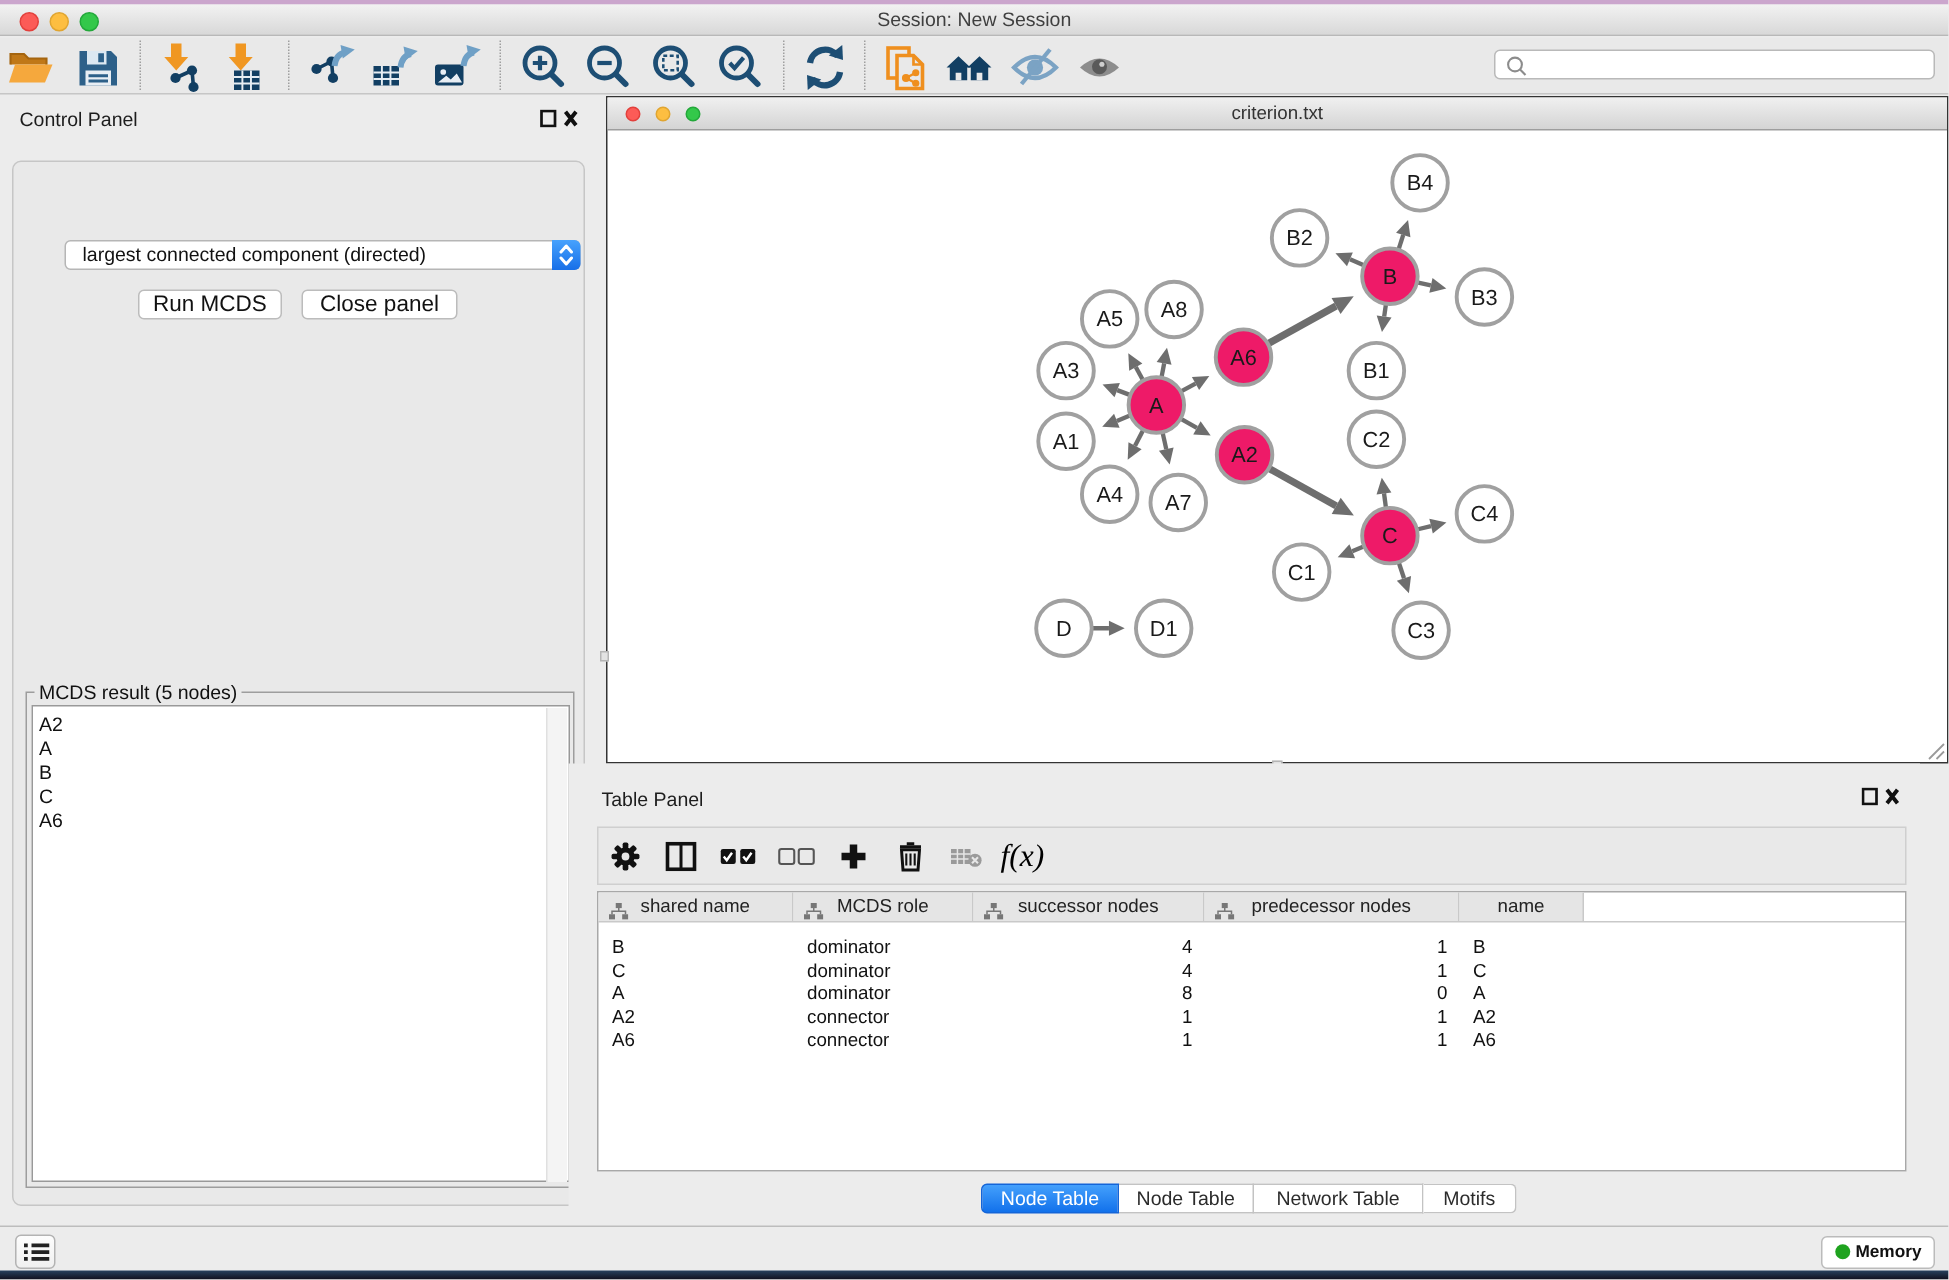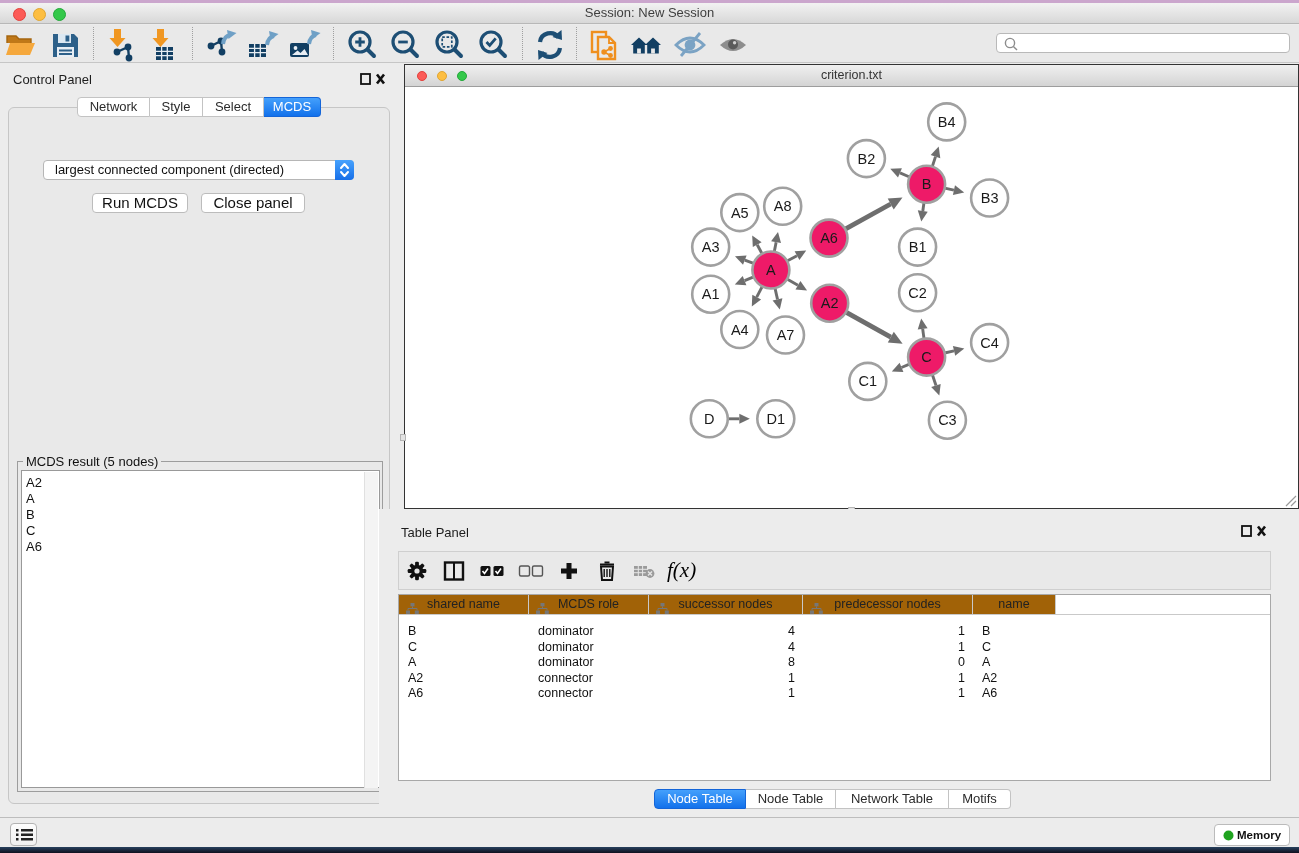--- a/index.html
+++ b/index.html
@@ -23,21 +23,21 @@
 #cp-box { position:absolute; left:8px; top:43px; width:382px; height:697px;
   background:#e9e9e9; border:1px solid #c6c6c6; border-radius:6px; }
 .seg { position:absolute; display:flex; font-size:13px; }
 .seg span { display:block; background:#fff; border:1px solid #c3c3c3; border-left:none;
   color:#2b2b2b; text-align:center; line-height:18px; height:20px; }
 .seg span:first-child { border-left:1px solid #c3c3c3; border-radius:4px 0 0 4px; }
 .seg span:last-child { border-radius:0 4px 4px 0; }
 .seg span.sel { background:linear-gradient(#44a0fc,#1271eb); border-color:#1465d8; color:#fff; }
 #cp-tabs { left:77px; top:33px; }
 #opt-label { position:absolute; left:0; top:72px; width:398px; text-align:center; font-size:13px; color:#111; }
-#combo { position:absolute; left:43px; top:96px; width:311px; height:20px; background:#fff;
+#combo { position:absolute; left:43px; top:96px; width:344px; height:20px; background:#fff;
   border:1px solid #b6b6b6; border-radius:4px; font-size:13px; line-height:18px; padding-left:11px; color:#111; }
 #combo-btn { position:absolute; right:-1px; top:-1px; width:19px; height:20px; border-radius:0 4px 4px 0;
   background:linear-gradient(#47a2fd,#176fe8); }
 .btn { position:absolute; height:20px; background:#fff; border:1px solid #bcbcbc; border-radius:4px;
   font-size:15px; text-align:center; line-height:18px; color:#111; }
 #fieldset { position:absolute; left:17px; top:397px; width:366px; height:331px; border:1px solid #9d9d9d; }
 #fs-legend { position:absolute; left:5px; top:-8px; background:#e9e9e9; padding:0 3px; font-size:13px; color:#111; }
 #fs-list { position:absolute; left:3px; top:8px; width:359px; height:318px; background:#fff; border:1px solid #999;
   font-size:13px; color:#111; padding:4px 0 0 4px; line-height:16px; }
 #fs-scroll { position:absolute; right:1px; top:1px; width:14px; height:316px; background:#f4f4f4; border-left:1px solid #e0e0e0; }
@@ -47,21 +47,21 @@
   background:linear-gradient(#f0f0f0,#d4d4d4); border-bottom:1px solid #9d9d9d; }
 .tl2 { position:absolute; top:6px; width:10px; height:10px; border-radius:50%; }
 #net-title { width:100%; text-align:center; font-size:12.5px; color:#333; line-height:21px; }
 
 #tpanel { left:379px; top:509px; width:901px; height:308px; background:#ececec; }
 #tp-title { position:absolute; left:22px; top:16px; font-size:13px; color:#1d1d1d; }
 #tp-toolbar { position:absolute; left:19px; top:42px; width:873px; height:39px;
   background:#e9e9e9; border:1px solid #cfcfcf; }
 #tbl { position:absolute; left:19px; top:85px; width:873px; height:187px; background:#fff; border:1px solid #a8a8a8; }
 .th { position:absolute; top:0; height:19px; border-right:1px solid #c9c9c9; font-size:12.5px; color:#222;
-  text-align:center; line-height:19px; background:#a16207; }
+  text-align:center; line-height:19px; background:#e5e5e5; }
 #tbl-hdr-line { position:absolute; left:0; top:19px; width:871px; height:1px; background:#c9c9c9; }
 .td { position:absolute; font-size:12.5px; color:#111; height:15px; line-height:15px; }
 #tp-tabs { left:275px; top:280px; }
 
 #statusbar { left:0; top:817px; width:1299px; height:30px; background:#ececec; border-top:1px solid #bdbdbd; }
 #list-btn { position:absolute; left:10px; top:5px; width:27px; height:23px; background:linear-gradient(#fdfdfd,#f0f0f0);
   border:1px solid #b3b3b3; border-radius:4px; }
 #mem-btn { position:absolute; right:9px; top:6px; width:76px; height:22px; background:#fff;
   border:1px solid #bbb; border-radius:4px; font-size:11.5px; color:#111; line-height:20px; text-align:center;font-weight:bold; }
 #bottomstrip { left:0; top:847px; width:1299px; height:6px; background:linear-gradient(#27415e,#10101e); }
@@ -189,26 +189,20 @@
       </svg>
     </div>
 </div>
 <div id="cpanel" class="abs">
   <div id="cp-title">Control Panel</div>
   <svg width="26" height="12" viewBox="0 0 26 12" style="position:absolute;right:12px;top:9px">
       <rect x="1" y="1" width="9" height="10" fill="none" stroke="#111" stroke-width="1.8"></rect>
       <path d="M17 1.5 L24 10.5 M24 1.5 L17 10.5" stroke="#111" stroke-width="2.6"></path>
     </svg>
   <div id="cp-box"></div>
-  <div class="seg" id="cp-tabs">
-    <span style="width:73px">Network</span>
-      <span style="width:53px">Style</span>
-      <span style="width:61px">Select</span>
-      <span class="sel" style="width:57px">MCDS</span>
-  </div>
   <div id="combo">largest connected component (directed)
     <div id="combo-btn"><svg width="19" height="20" viewBox="0 0 19 20">
           <path d="M6 8 l3.5 -4 3.5 4 M6 12 l3.5 4 3.5 -4" fill="none" stroke="#fff" stroke-width="2" stroke-linecap="round" stroke-linejoin="round"></path>
         </svg></div>
   </div>
   <div class="btn" style="left:92px;top:129px;width:96px">Run MCDS</div>
   <div class="btn" style="left:201px;top:129px;width:104px">Close panel</div>
   <div id="fieldset">
     <div id="fs-legend">MCDS result (5 nodes)</div>
     <div id="fs-list">A2<br>A<br>B<br>C<br>A6

